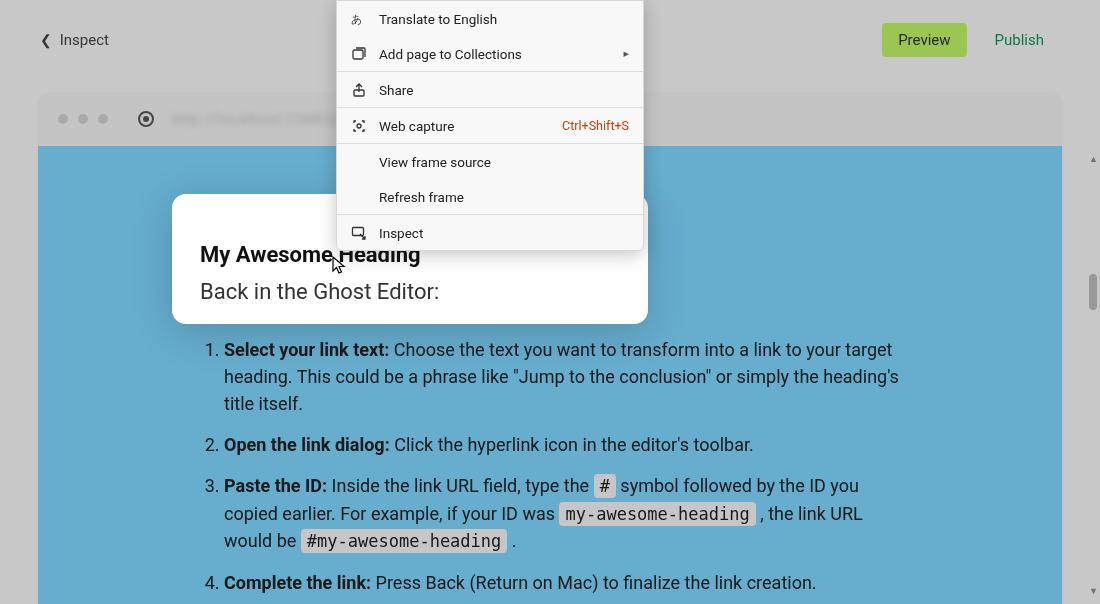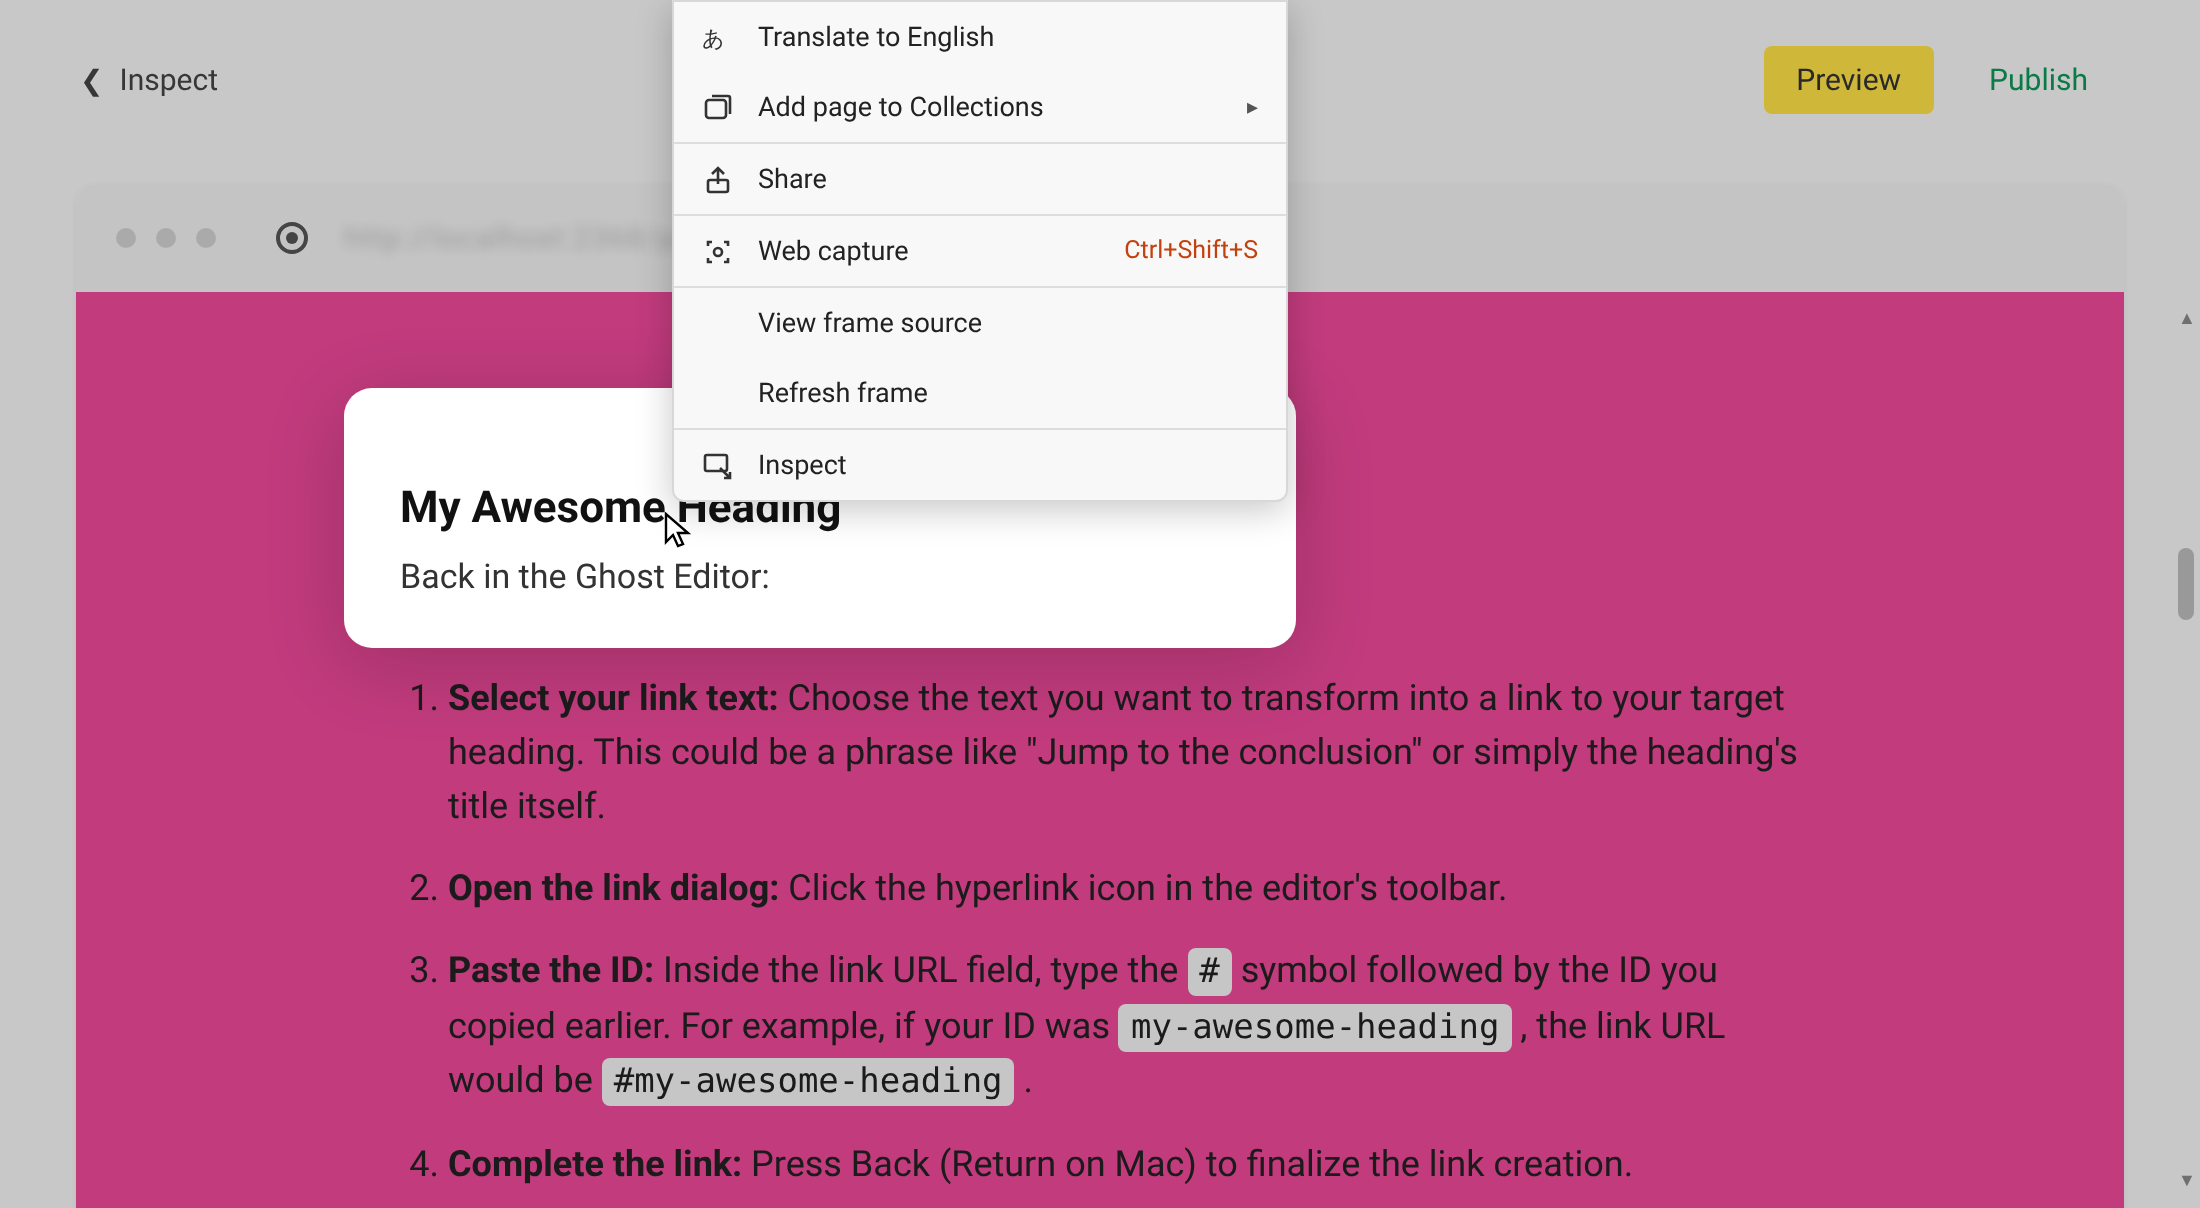--- a/index.html
+++ b/index.html
@@ -5,44 +5,44 @@
   * { box-sizing: border-box; margin: 0; padding: 0; }
   html, body { width: 1100px; height: 604px; overflow: hidden; font-family: -apple-system, BlinkMacSystemFont, "Segoe UI", Roboto, sans-serif; }
   .page { position: relative; width: 1100px; height: 604px; background: #f4f4f4; }
   .overlay { position: absolute; inset: 0; background: rgba(0,0,0,0.18); z-index: 5; pointer-events: none; }
 
   .topbar { position: absolute; top: 0; left: 0; right: 0; height: 80px; display: flex; align-items: center; padding: 0 40px; }
   .back { display: flex; align-items: center; gap: 8px; color: #444; font-size: 15px; }
   .back .chev { font-size: 14px; }
   .spacer { flex: 1; }
   .btn { padding: 8px 16px; border-radius: 4px; font-size: 15px; }
-  .btn-preview { background: #fde047; color: #333; margin-right: 12px; }
+  .btn-preview { background: #bef264; color: #333; margin-right: 12px; }
   .btn-publish { color: #0d9657; font-weight: 400; }
 
   .browserframe { position: absolute; top: 92px; left: 38px; right: 38px; bottom: 0; background: #fff; border-radius: 10px 10px 0 0; box-shadow: 0 1px 3px rgba(0,0,0,0.06); }
   .browser-header { height: 54px; background: #f0f0f0; border-radius: 10px 10px 0 0; display: flex; align-items: center; padding: 0 20px; gap: 10px; }
   .dot { width: 10px; height: 10px; border-radius: 50%; background: #d0d0d0; }
   .url-favicon { margin-left: 20px; width: 16px; height: 16px; border: 2px solid #555; border-radius: 50%; position: relative; }
   .url-favicon::after { content: ""; position: absolute; inset: 3px; background: #555; border-radius: 50%; }
   .urlblur { margin-left: 8px; color: #bdbdbd; font-size: 15px; filter: blur(3px); letter-spacing: 0.5px; }
 
   .highlight-card { position: absolute; top: 194px; left: 172px; width: 476px; height: 130px; background: #fff; border-radius: 14px; box-shadow: 0 8px 40px rgba(0,0,0,0.18); z-index: 20; padding: 48px 28px 0 28px; }
   .highlight-card h2 { font-size: 22px; font-weight: 700; color: #111; }
-  .highlight-card p { margin-top: 12px; font-size: 17px; color: #333; }
+  .highlight-card p { margin-top: 12px; font-size: 22px; color: #333; }
   .cursor-arrow { position: absolute; top: 256px; left: 332px; z-index: 40; }
 
   .context-menu { position: absolute; top: 0; left: 336px; width: 308px; background: #f8f8f8; border: 1px solid #d8d8d8; border-radius: 0 0 6px 6px; box-shadow: 0 4px 18px rgba(0,0,0,0.22); z-index: 30; font-size: 13.5px; color: #222; }
   .cm-item { display: flex; align-items: center; height: 35px; padding: 0 14px; gap: 12px; }
   .cm-item.sub::after { content: "▸"; margin-left: auto; font-size: 11px; color: #555; }
   .cm-item .short { margin-left: auto; color: #c2410c; font-size: 12.5px; }
   .cm-sep { height: 1px; background: #ddd; }
   .cm-icon { width: 16px; height: 16px; display: flex; align-items: center; justify-content: center; }
   .cm-noicon { width: 16px; }
 
-  .doc { position: absolute; top: 146px; left: 38px; right: 38px; bottom: 0; background: #ec4899; padding: 190px 160px 0 160px; font-size: 18px; color: #222; line-height: 1.5; }
+  .doc { position: absolute; top: 146px; left: 38px; right: 38px; bottom: 0; background: #7dd3fc; padding: 190px 160px 0 160px; font-size: 18px; color: #222; line-height: 1.5; }
   .doc ol { list-style: decimal; padding-left: 26px; }
   .doc li { margin-bottom: 14px; }
   .doc li .lead { font-weight: 700; }
   .doc code { font-family: ui-monospace, Menlo, Consolas, monospace; background: #f2f2f2; padding: 2px 6px; border-radius: 4px; font-size: 17px; }
 
   .scroll-track { position: absolute; right: 2px; top: 146px; width: 10px; bottom: 0; }
   .scroll-up { position: absolute; top: 8px; left: 1px; font-size: 9px; color: #888; }
   .scroll-down { position: absolute; bottom: 8px; left: 1px; font-size: 9px; color: #888; }
   .scroll-thumb { position: absolute; top: 128px; left: 1px; width: 8px; height: 36px; background: #bbb; border-radius: 4px; }
 </style>

